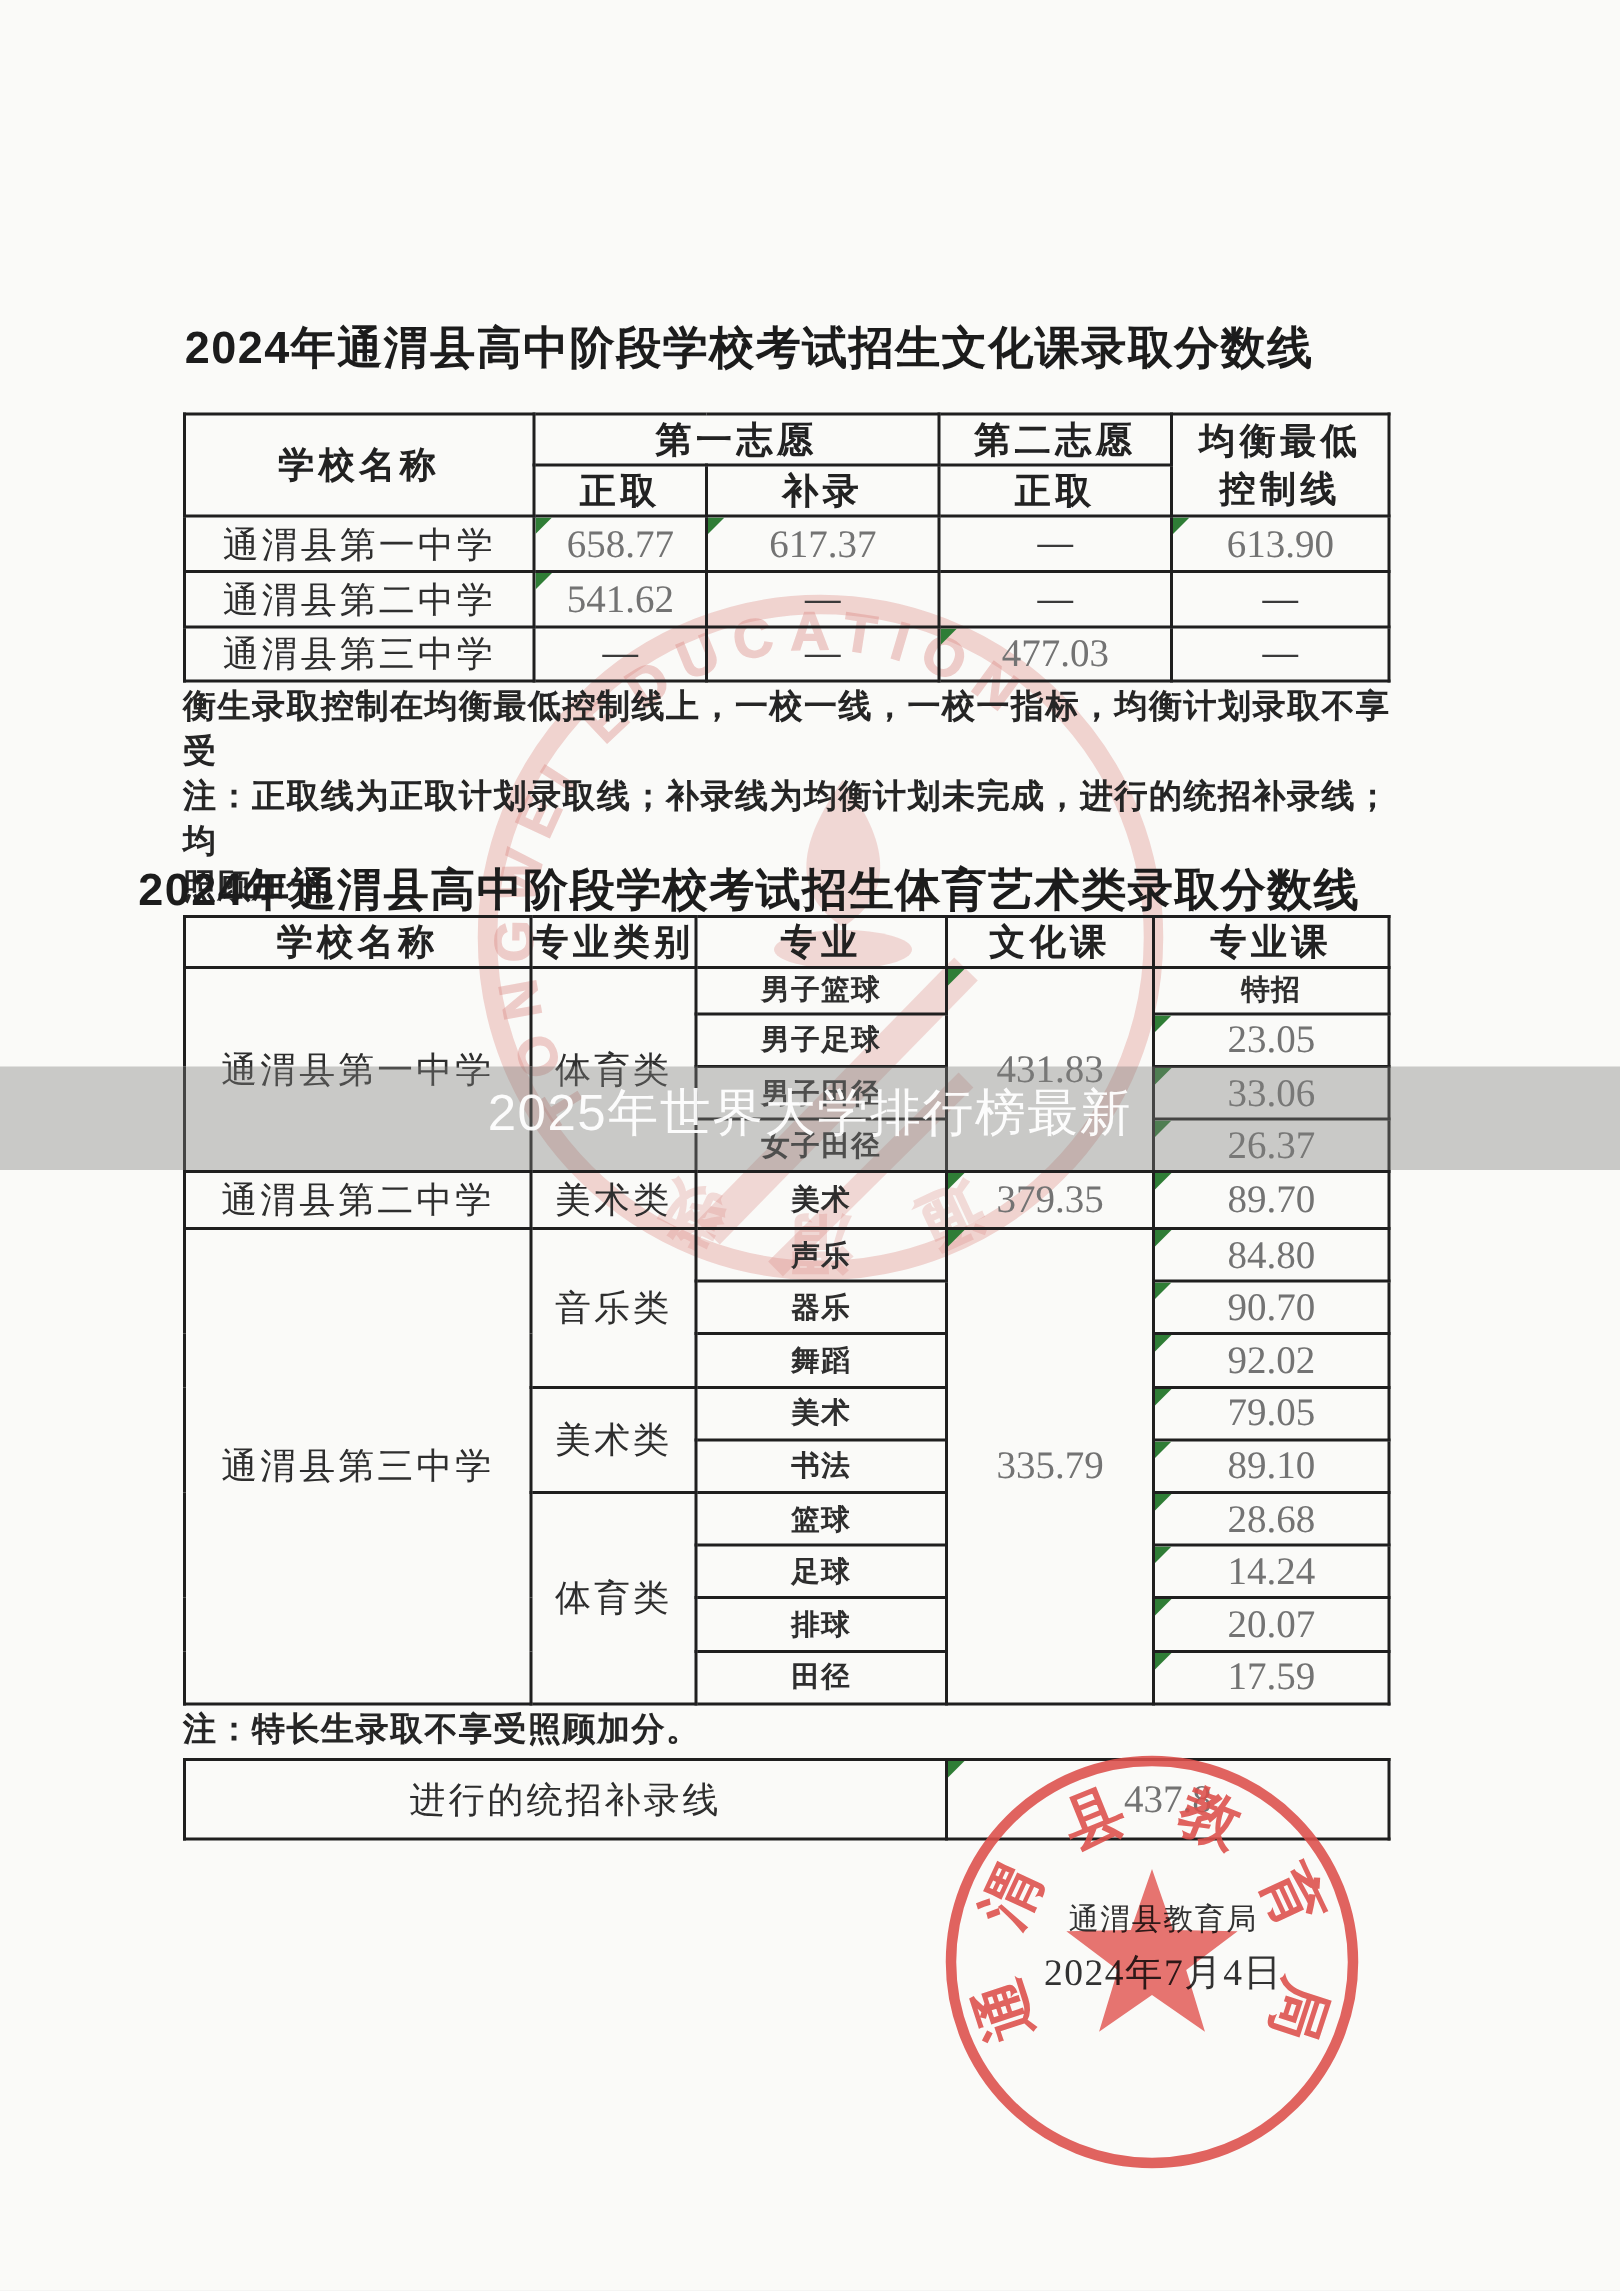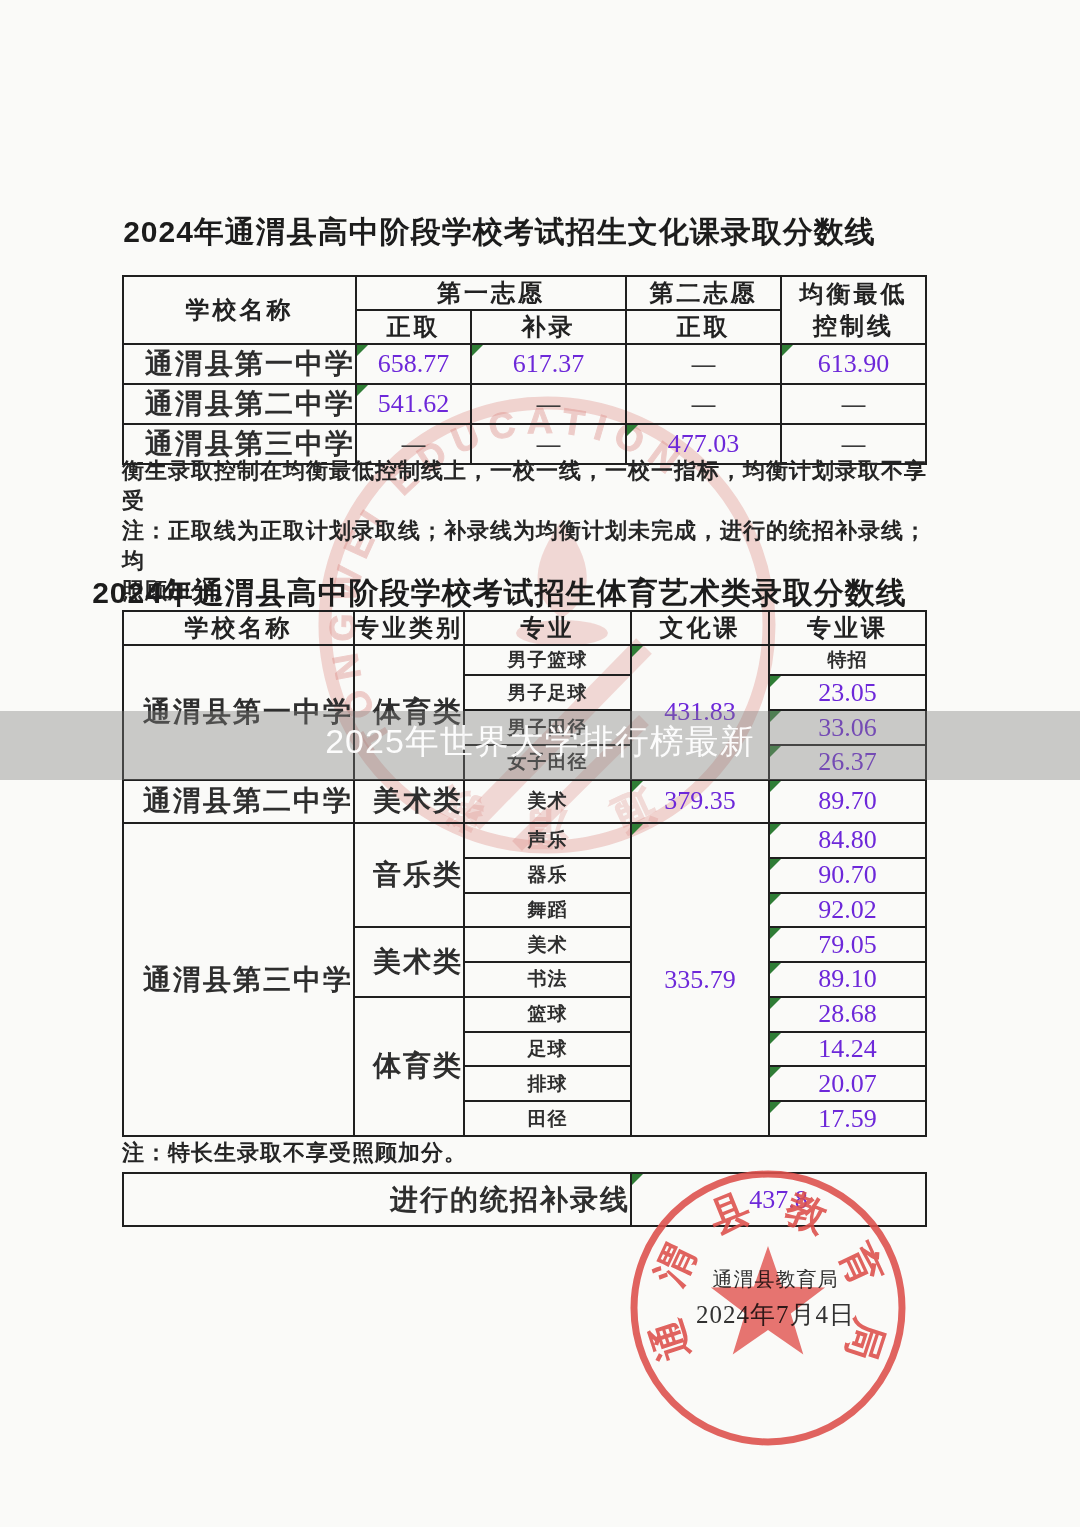--- a/index.html
+++ b/index.html
@@ -28,23 +28,23 @@
   td,th{
     border:2px solid #1f1f1f;
     text-align:center;vertical-align:middle;
     color:#2e2e2e;position:relative;
     padding:0;overflow:hidden;
   }
   .t1{left:122px;top:275px;width:803px;height:178px;}
   .t2{left:122px;top:610px;width:803px;height:527px;}
   .t3{left:122px;top:1172px;width:803px;height:53px;}
   th{font-size:24px;font-weight:bold;letter-spacing:3px;color:#222;}
-  .cjk{font-size:28px;font-weight:700;letter-spacing:2px;text-align:right;}
+  .cjk{font-size:24px;font-weight:400;letter-spacing:2px;}
   .spec{font-size:19px;font-weight:600;letter-spacing:1px;}
-  .num{font-family:"Liberation Serif","DejaVu Serif",serif;font-size:26px;font-weight:400;color:#6d28d9;letter-spacing:0;}
+  .num{font-family:"Liberation Serif","DejaVu Serif",serif;font-size:26px;font-weight:400;color:#737373;letter-spacing:0;}
   .dash{font-size:24px;color:#3a3a3a;}
   
   .tri{
     position:absolute;left:0;top:0;width:0;height:0;
     border-top:11px solid #2f7d36;border-right:11px solid transparent;
     pointer-events:none;
   }
   
   .note{
     position:absolute;left:122px;width:806px;z-index:1;

